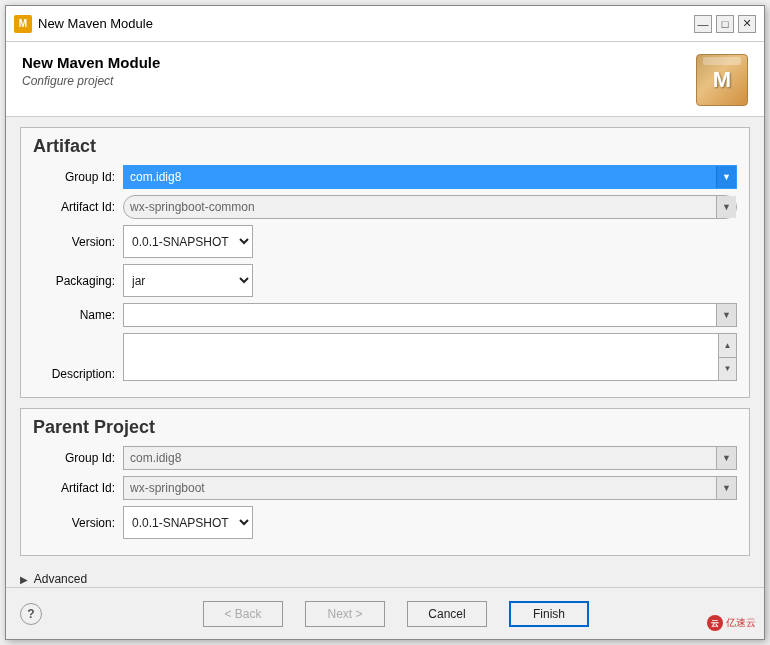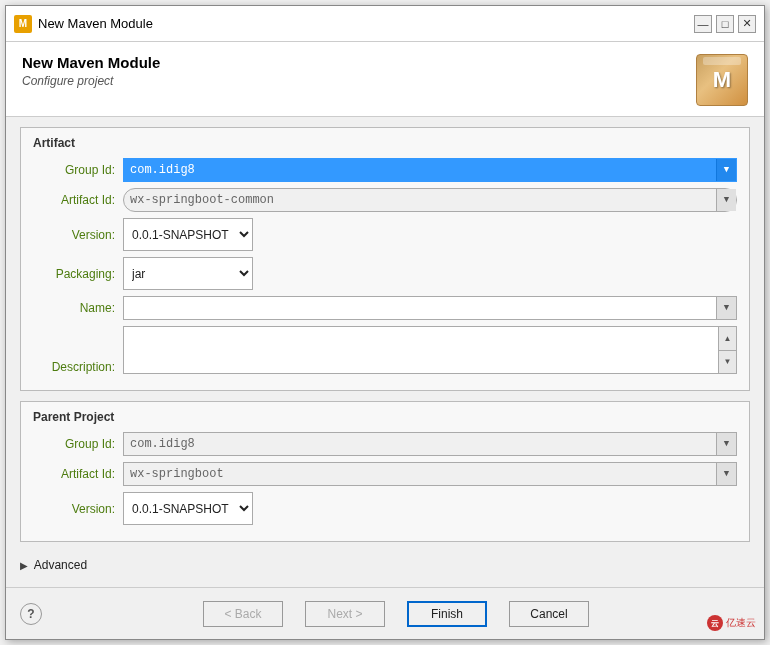--- a/index.html
+++ b/index.html
@@ -119,35 +119,35 @@
     }
 
     .section-box {
       border: 1px solid #bbb;
       background: #f8f8f8;
       margin-bottom: 10px;
       padding: 8px 12px 10px 12px;
       position: relative;
     }
     .section-title {
-      font-size: 12px;
+      font-size: 18px;
       font-weight: bold;
       color: #333;
       margin-bottom: 8px;
     }
 
     .form-row {
       display: flex;
       align-items: center;
       margin-bottom: 6px;
     }
     .form-label {
       width: 90px;
       font-size: 12px;
-      color: #4d7c0f;
+      color: #000000;
       text-align: right;
       padding-right: 8px;
       flex-shrink: 0;
     }
     .form-control-wrap {
       flex: 1;
       display: flex;
       align-items: center;
     }
 
@@ -324,21 +324,21 @@
       background: #cc3333;
       border-radius: 50%;
       display: flex;
       align-items: center;
       justify-content: center;
       color: white;
       font-size: 8px;
       font-weight: bold;
     }
 
-    .pos-relative { position: relative; font-family: Liberation Mono, monospace; }
+    .pos-relative { position: relative; }
     .footer-wrap { position: relative; }
   </style>
 </head>
 <body>
 
 <div class="window">
 
   <div class="title-bar">
     <div class="title-bar-icon">
       <span>M</span>
@@ -470,22 +470,22 @@
 
   </div>
 
   <div class="footer footer-wrap">
     <div class="footer-left">
       <div class="help-btn">?</div>
     </div>
     <div class="footer-buttons">
       <button class="btn disabled" disabled="">&lt; Back</button>
       <button class="btn disabled" disabled="">Next &gt;</button>
+      <button class="btn">Cancel</button>
       <button class="btn primary">Finish</button>
-      <button class="btn">Cancel</button>
     </div>
     <div class="watermark">
       <div class="watermark-icon">云</div>
       <span>亿速云</span>
     </div>
   </div>
 
 </div>
 
 </body></html>

